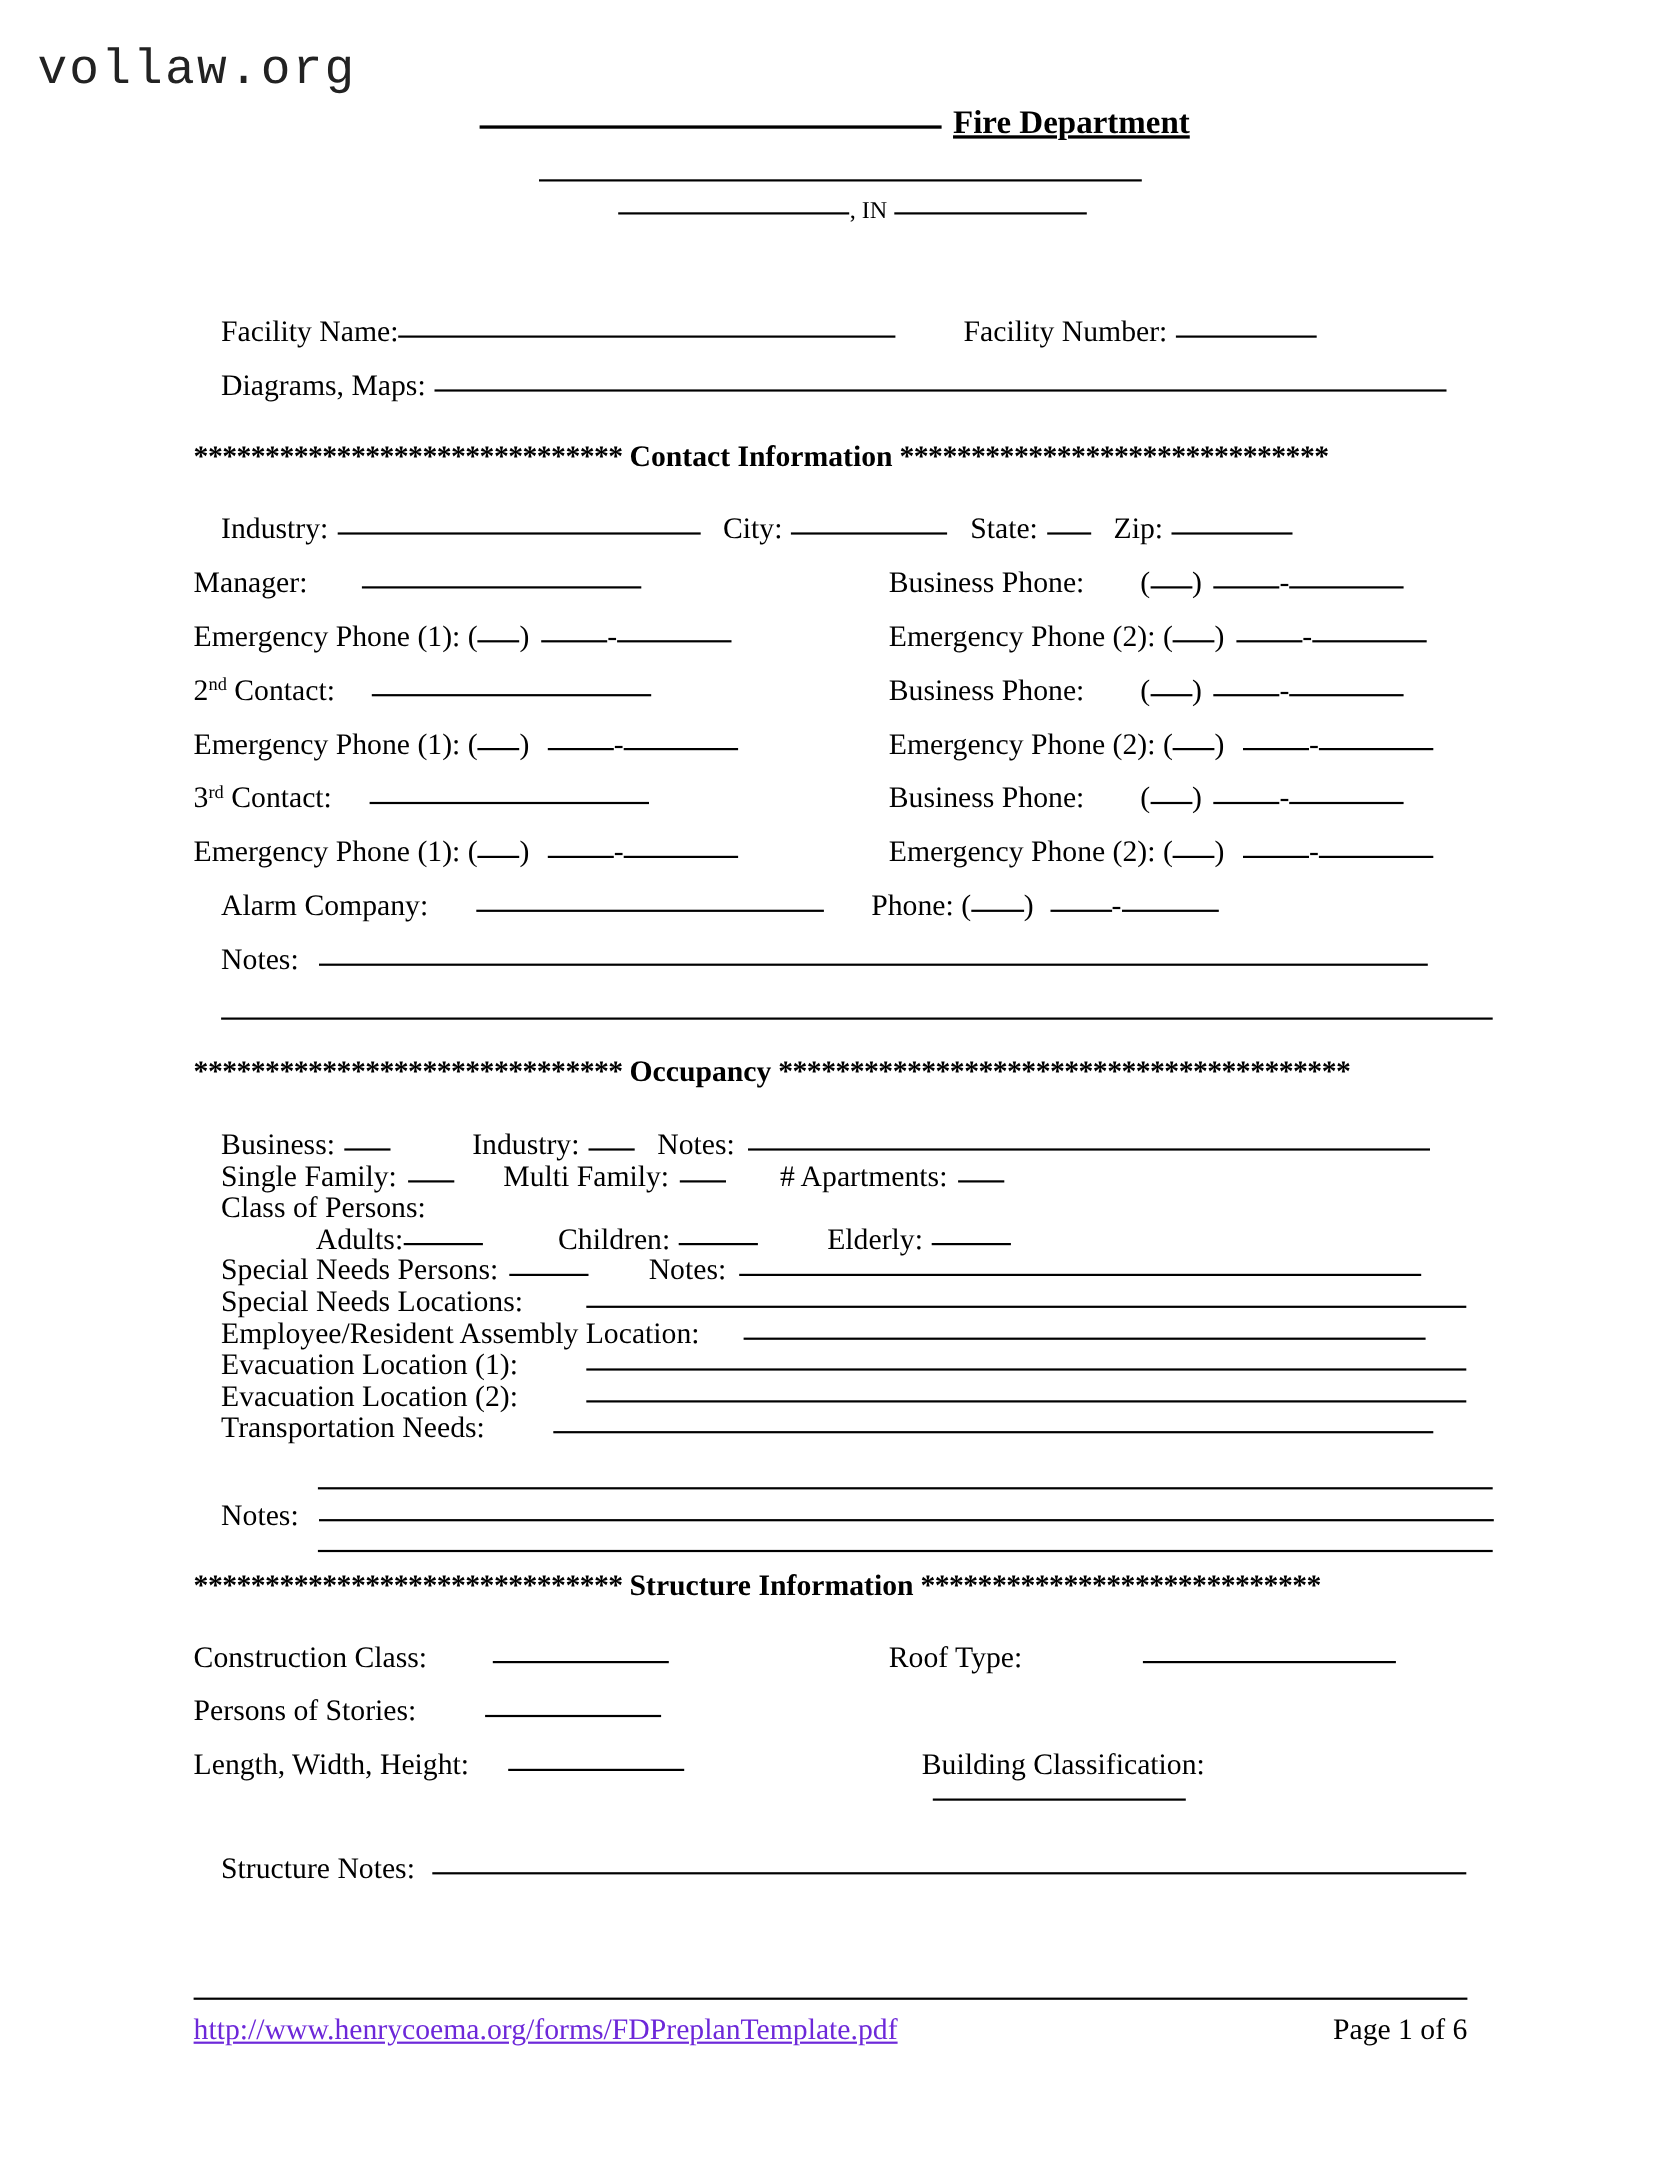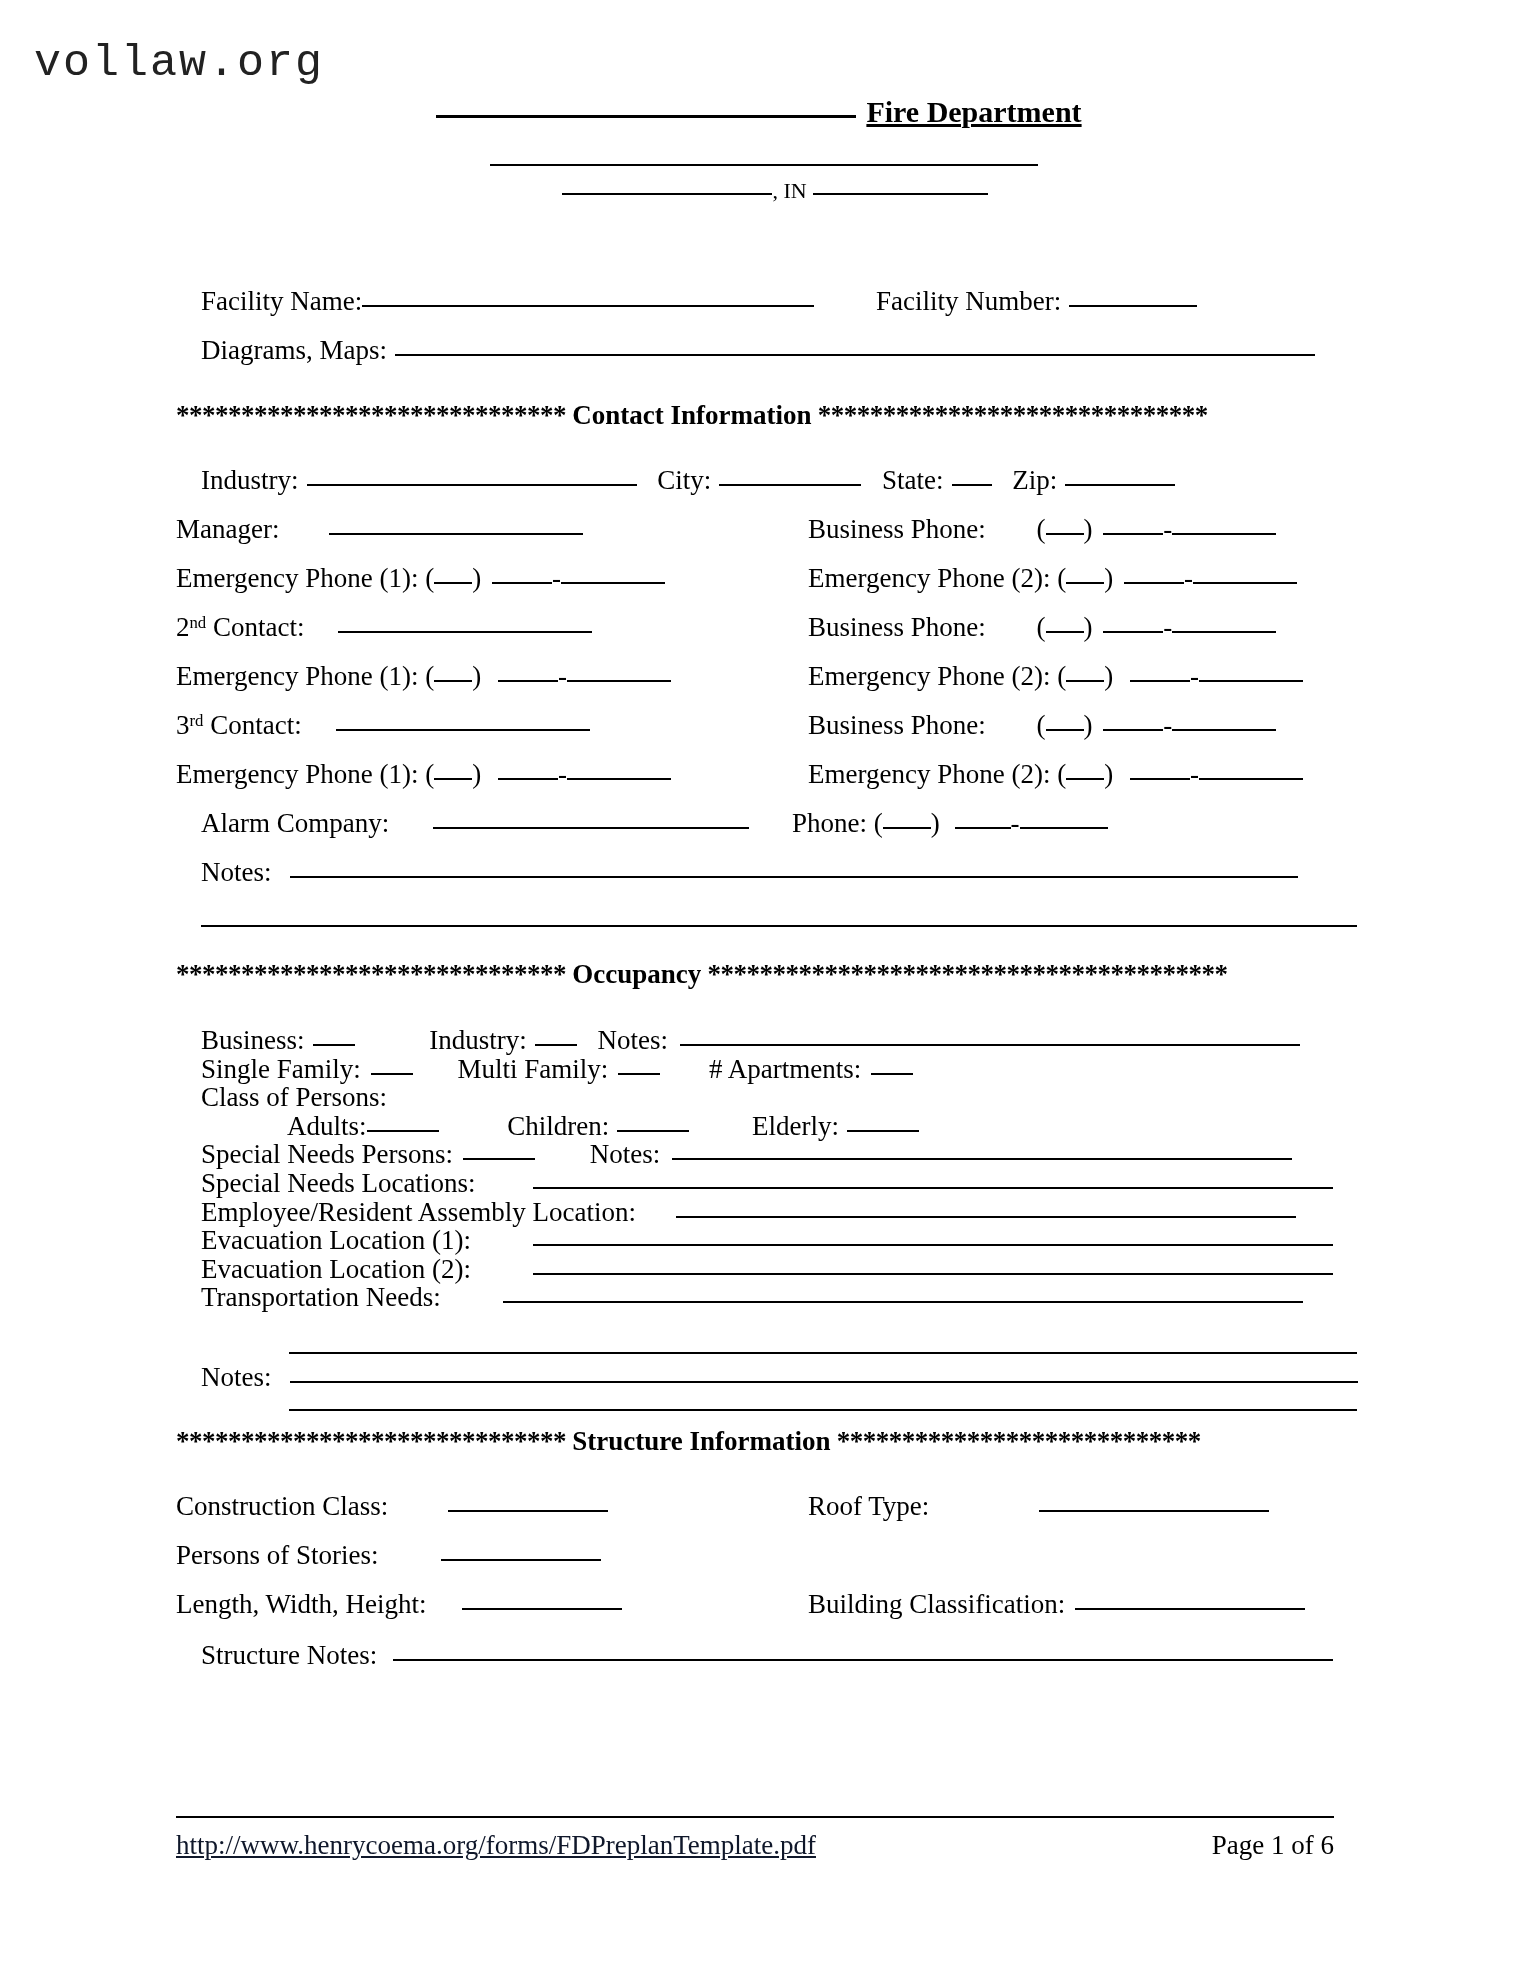--- a/index.html
+++ b/index.html
@@ -347,33 +347,33 @@
       </div>
       <div class="col-r">
         <span class="lbl">Roof Type:</span><span class="u" style="width:230px;margin-left:110px;"></span>
       </div>
     </div>
     <div class="cols" style="margin-bottom:22px;">
       <div class="col-l">
         <span class="lbl">Persons of Stories:</span><span class="u" style="width:160px;margin-left:62px;"></span>
       </div>
     </div>
-    <div class="cols" style="margin-bottom:24px;">
+    <div class="cols" style="margin-bottom:40px;gap:30px;">
       <div class="col-l">
         <span class="lbl">Length, Width, Height:</span><span class="u" style="width:160px;margin-left:36px;"></span>
       </div>
       <div class="col-r">
         <span class="lbl">Building Classification:</span><span class="u" style="width:230px;margin-left:10px;"></span>
       </div>
     </div>
     <div class="row" style="margin-bottom:22px;">
       <span class="lbl">Structure Notes:</span><span class="u" style="width:940px;margin-left:16px;"></span>
     </div>
 
   </div>
 
   <div class="footer-rule"></div>
   <div class="footer">
-    <a href="#" style="color: #0f172a;">http://www.henrycoema.org/forms/FDPreplanTemplate.pdf</a>
+    <a href="#" style="color: #6d28d9;">http://www.henrycoema.org/forms/FDPreplanTemplate.pdf</a>
     <span class="pageno">Page 1 of 6</span>
   </div>
 
 </div>
 
 </body></html>

